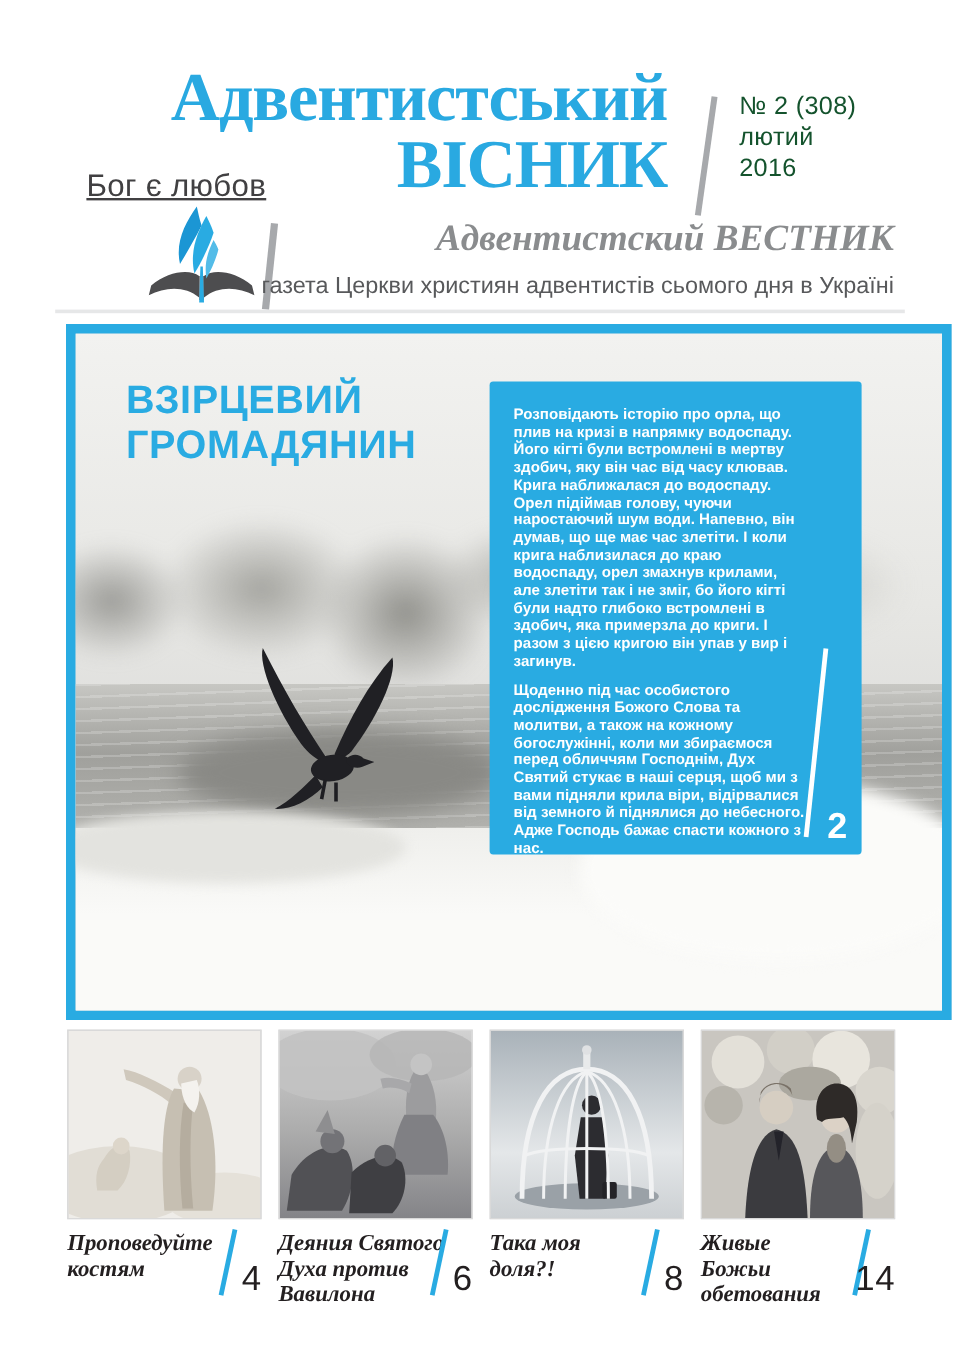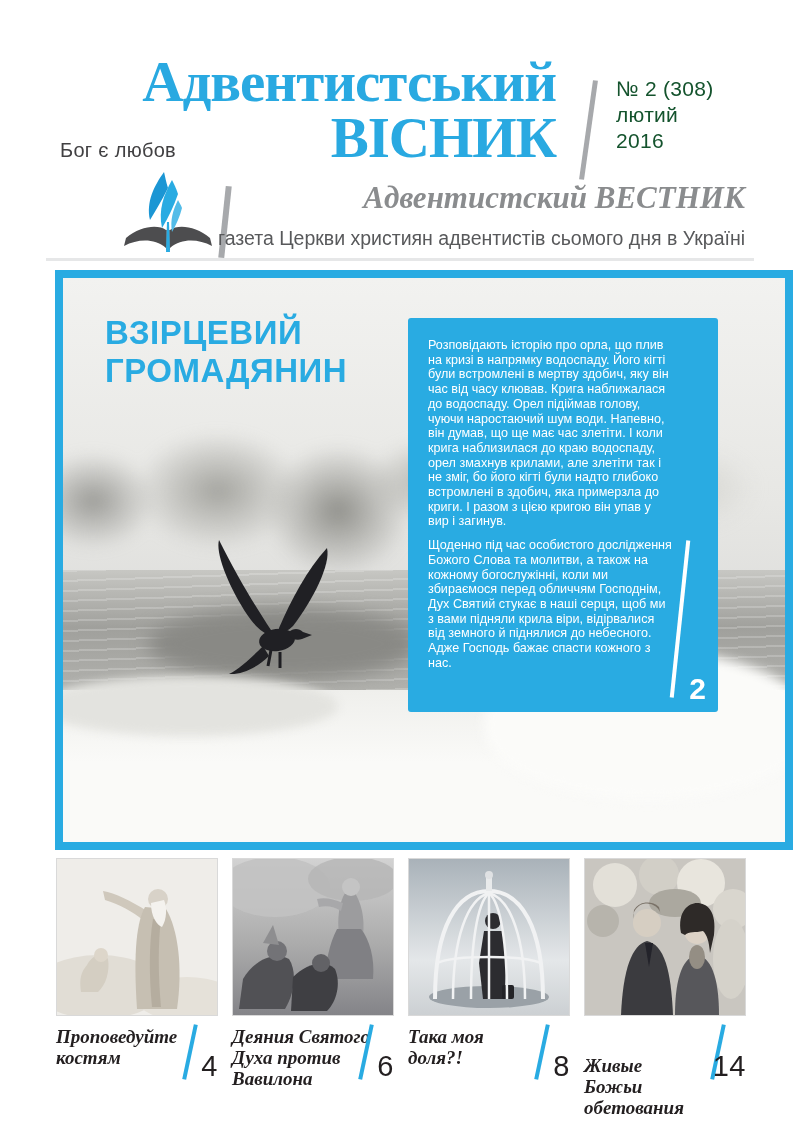--- a/index.html
+++ b/index.html
@@ -1,20 +1,20 @@
 <!DOCTYPE html>
 <html><head>
 <meta charset="utf-8">
 <style>
   html,body{margin:0;padding:0;background:#ffffff;}
   .page{position:relative;width:800px;height:1131px;background:#fff;overflow:hidden;
         font-family:"Liberation Sans",sans-serif;}
 
   
-  .motto{position:absolute;left:60px;top:139px;font-size:20px;color:#414042;letter-spacing:.3px;}
+  .motto{position:absolute;left:72px;top:139px;font-size:26px;color:#414042;letter-spacing:.3px;text-decoration:underline;}
   .mast-title{position:absolute;left:56px;top:54px;width:500px;text-align:right;
         font-family:"Liberation Serif",serif;font-weight:bold;color:#29a9e1;
         font-size:57px;line-height:56px;letter-spacing:-1px;}
   .slash{position:absolute;background:#a7a9ac;}
   .slash-title{left:586px;top:80px;width:5px;height:100px;transform:rotate(8deg);}
   .issue{position:absolute;left:616px;top:76px;font-size:21px;line-height:26px;color:#14532d;letter-spacing:.3px;}
   .logo{position:absolute;left:118px;top:166px;width:100px;height:100px;}
   .slash-logo{left:222px;top:186px;width:6px;height:72px;transform:rotate(6deg);}
   .subtitle{position:absolute;right:55px;top:180px;font-family:"Liberation Serif",serif;
         font-style:italic;font-weight:bold;font-size:31px;color:#8a8c8e;white-space:nowrap;}
@@ -47,36 +47,36 @@
      background:#fbfbf9;filter:blur(6px);}
   .ph-ice-edge{position:absolute;left:-25px;top:398px;width:300px;height:60px;border-radius:50%;
      background:#e3e3df;filter:blur(5px);}
   .eagle{position:absolute;left:148px;top:250px;width:130px;height:160px;}
 
   .headline{position:absolute;left:42px;top:36px;margin:0;font-size:33px;line-height:38px;
      font-weight:bold;color:#29abe2;letter-spacing:.5px;}
 
   .storybox{position:absolute;left:345px;top:40px;width:310px;height:394px;background:#29abe2;
      border-radius:3px;box-sizing:border-box;padding:20px 46px 16px 20px;}
-  .storybox p{margin:0 0 9px 0;color:#fff;font-weight:normal;font-size:12.6px;line-height:14.7px;}
+  .storybox p{margin:0 0 9px 0;color:#fff;font-weight:bold;font-size:12.6px;line-height:14.7px;}
   .story-slash{position:absolute;right:36px;bottom:14px;width:4px;height:158px;background:#fff;transform:rotate(6deg);}
   .story-page{position:absolute;right:12px;bottom:6px;font-size:30px;font-weight:bold;color:#fff;}
 
   
   .toc-item{position:absolute;top:858px;width:162px;height:250px;}
   .toc-item .thumb{position:absolute;top:0;left:0;width:160px;height:156px;border:1px solid #d9d9d9;
      overflow:hidden;background:#ddd;}
   .thumb svg{display:block;}
   .caption{position:absolute;top:168px;left:0;width:162px;height:70px;}
   .toc-title{font-family:"Liberation Serif",serif;font-weight:bold;font-style:italic;
      font-size:19px;line-height:21px;color:#231f20;}
   .toc-item:nth-of-type(1) .toc-title{width:130px;}
   .toc-item:nth-of-type(2) .toc-title{width:146px;}
   .toc-item:nth-of-type(3) .toc-title{width:100px;}
-  .toc-item:nth-of-type(4) .toc-title{width:110px;margin-top:29px;}
+  .toc-item:nth-of-type(4) .toc-title{width:110px;}
   .toc-slash{position:absolute;top:-2px;right:26px;width:4px;height:56px;background:#29abe2;transform:rotate(12deg);}
   .toc-num{position:absolute;top:24px;right:0;font-size:29px;color:#231f20;letter-spacing:.5px;}
 </style>
 </head>
 <body>
 
 <div class="page">
 
   <header>
     <div class="motto">Бог є любов</div>

